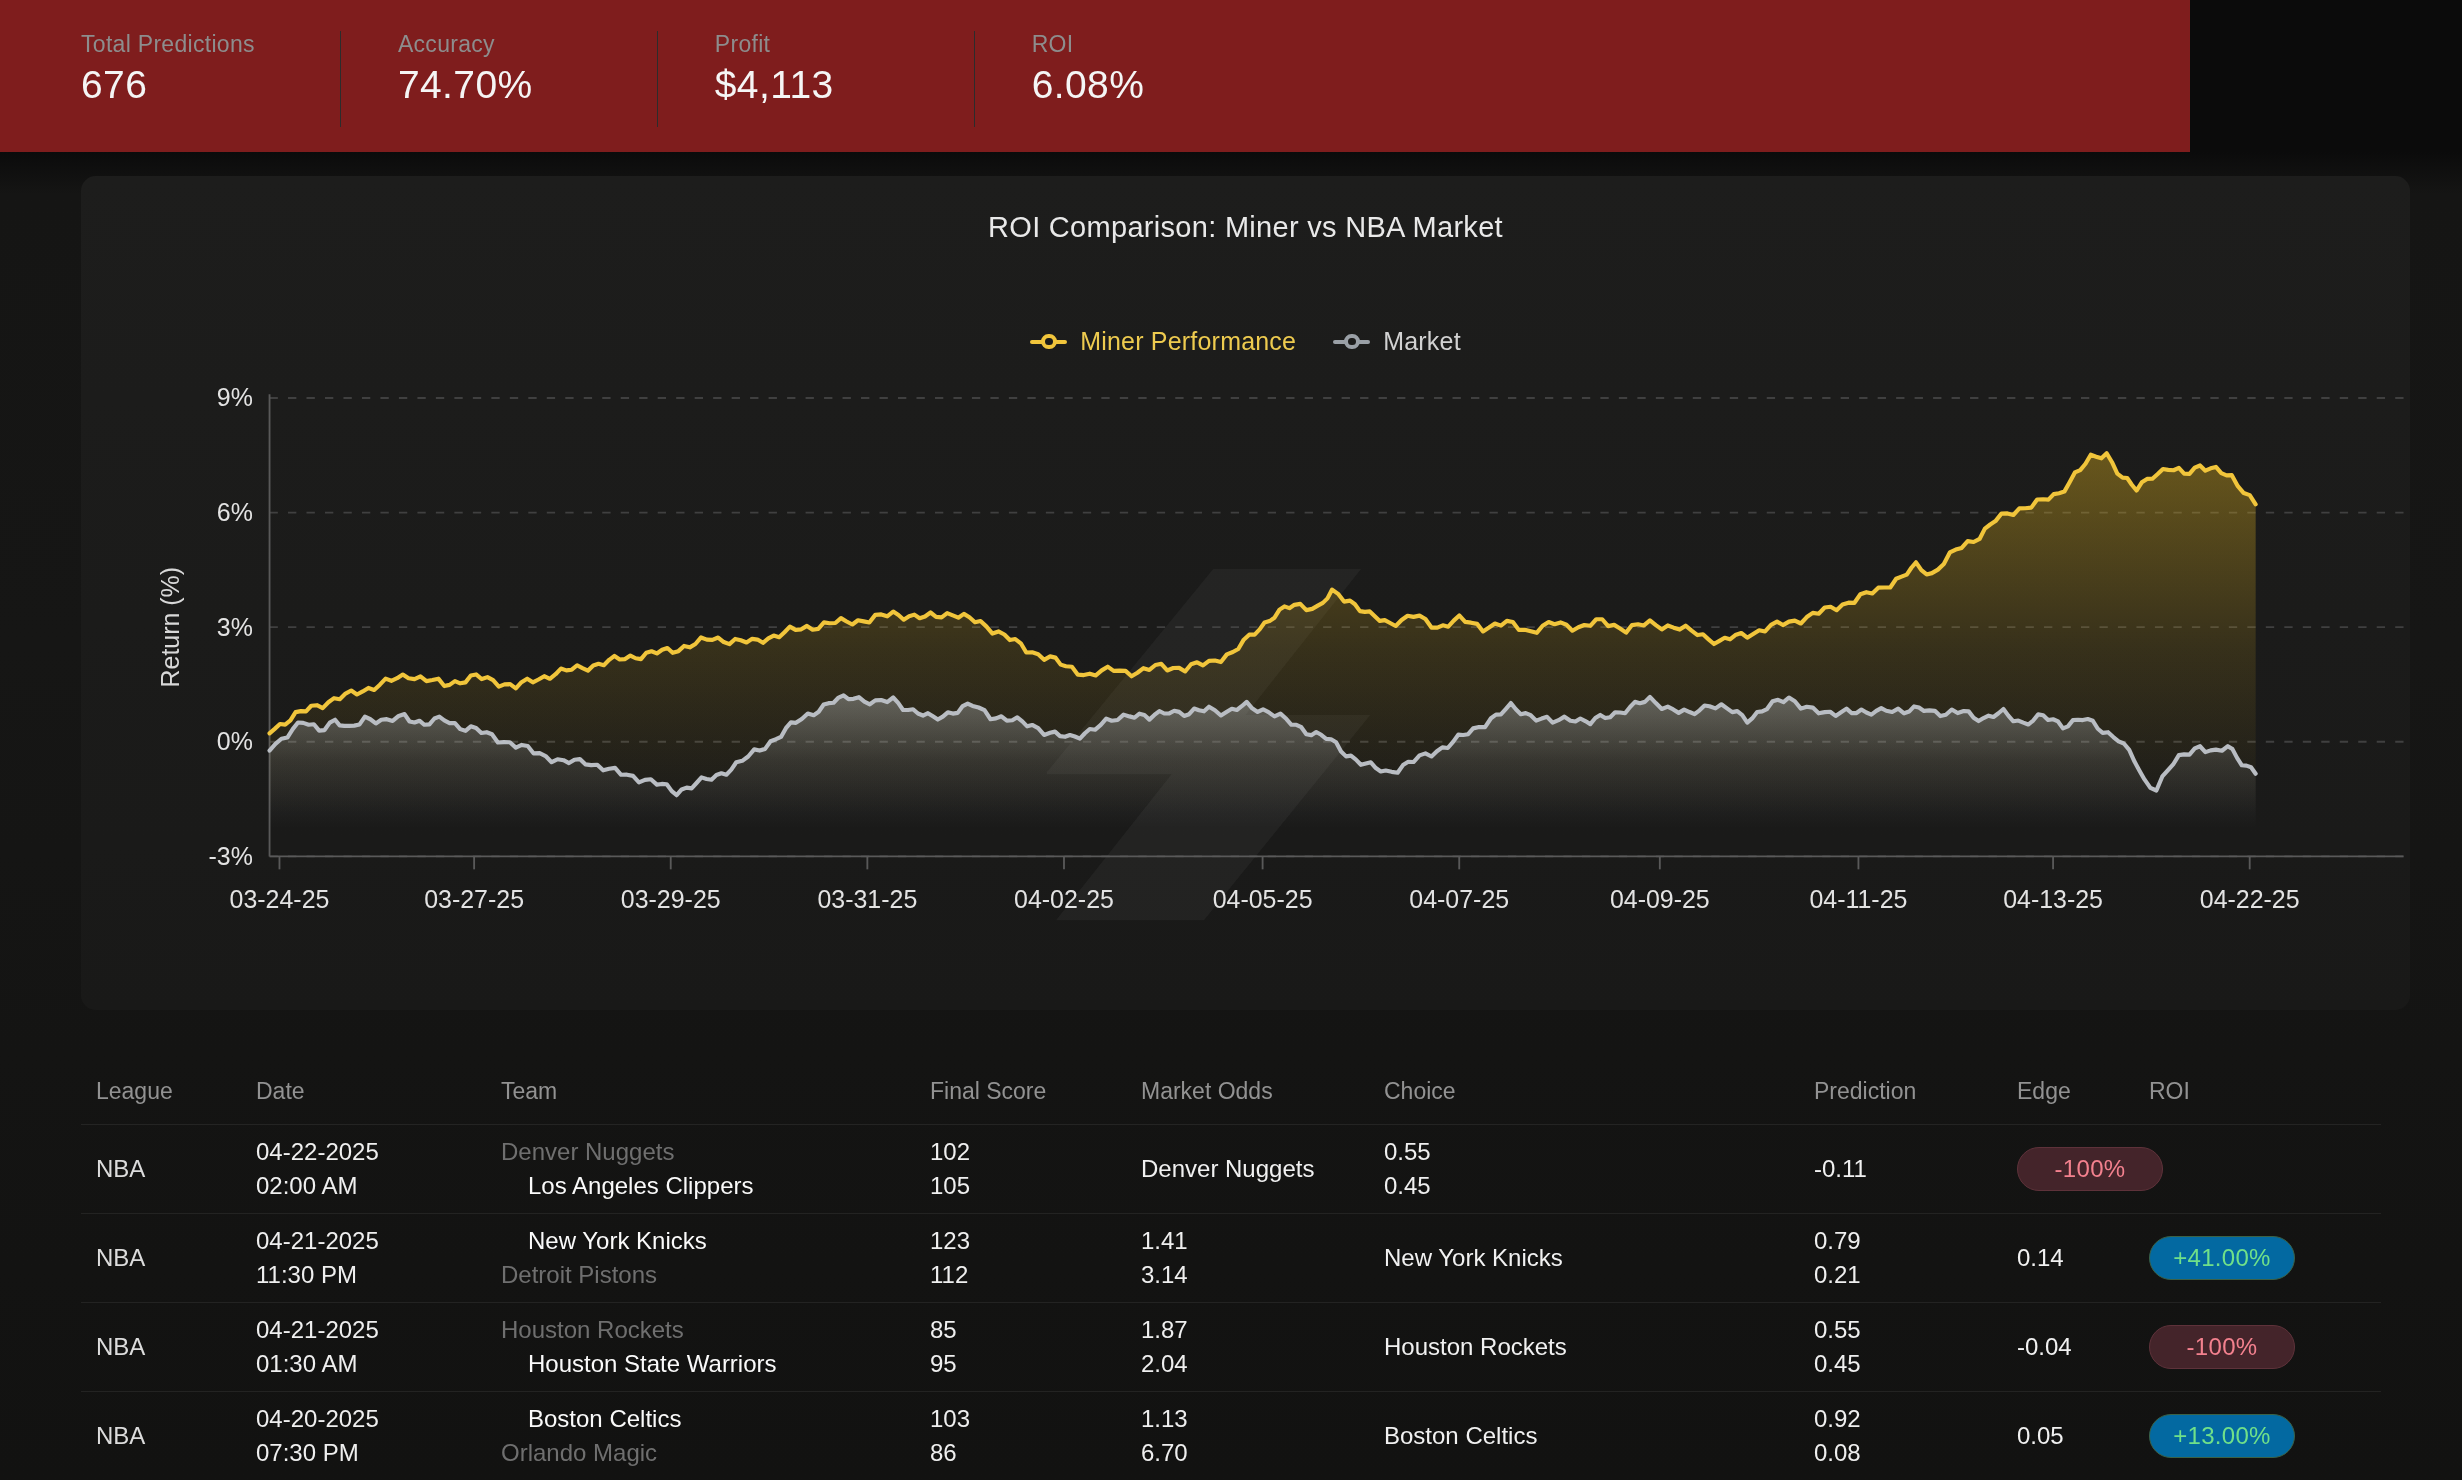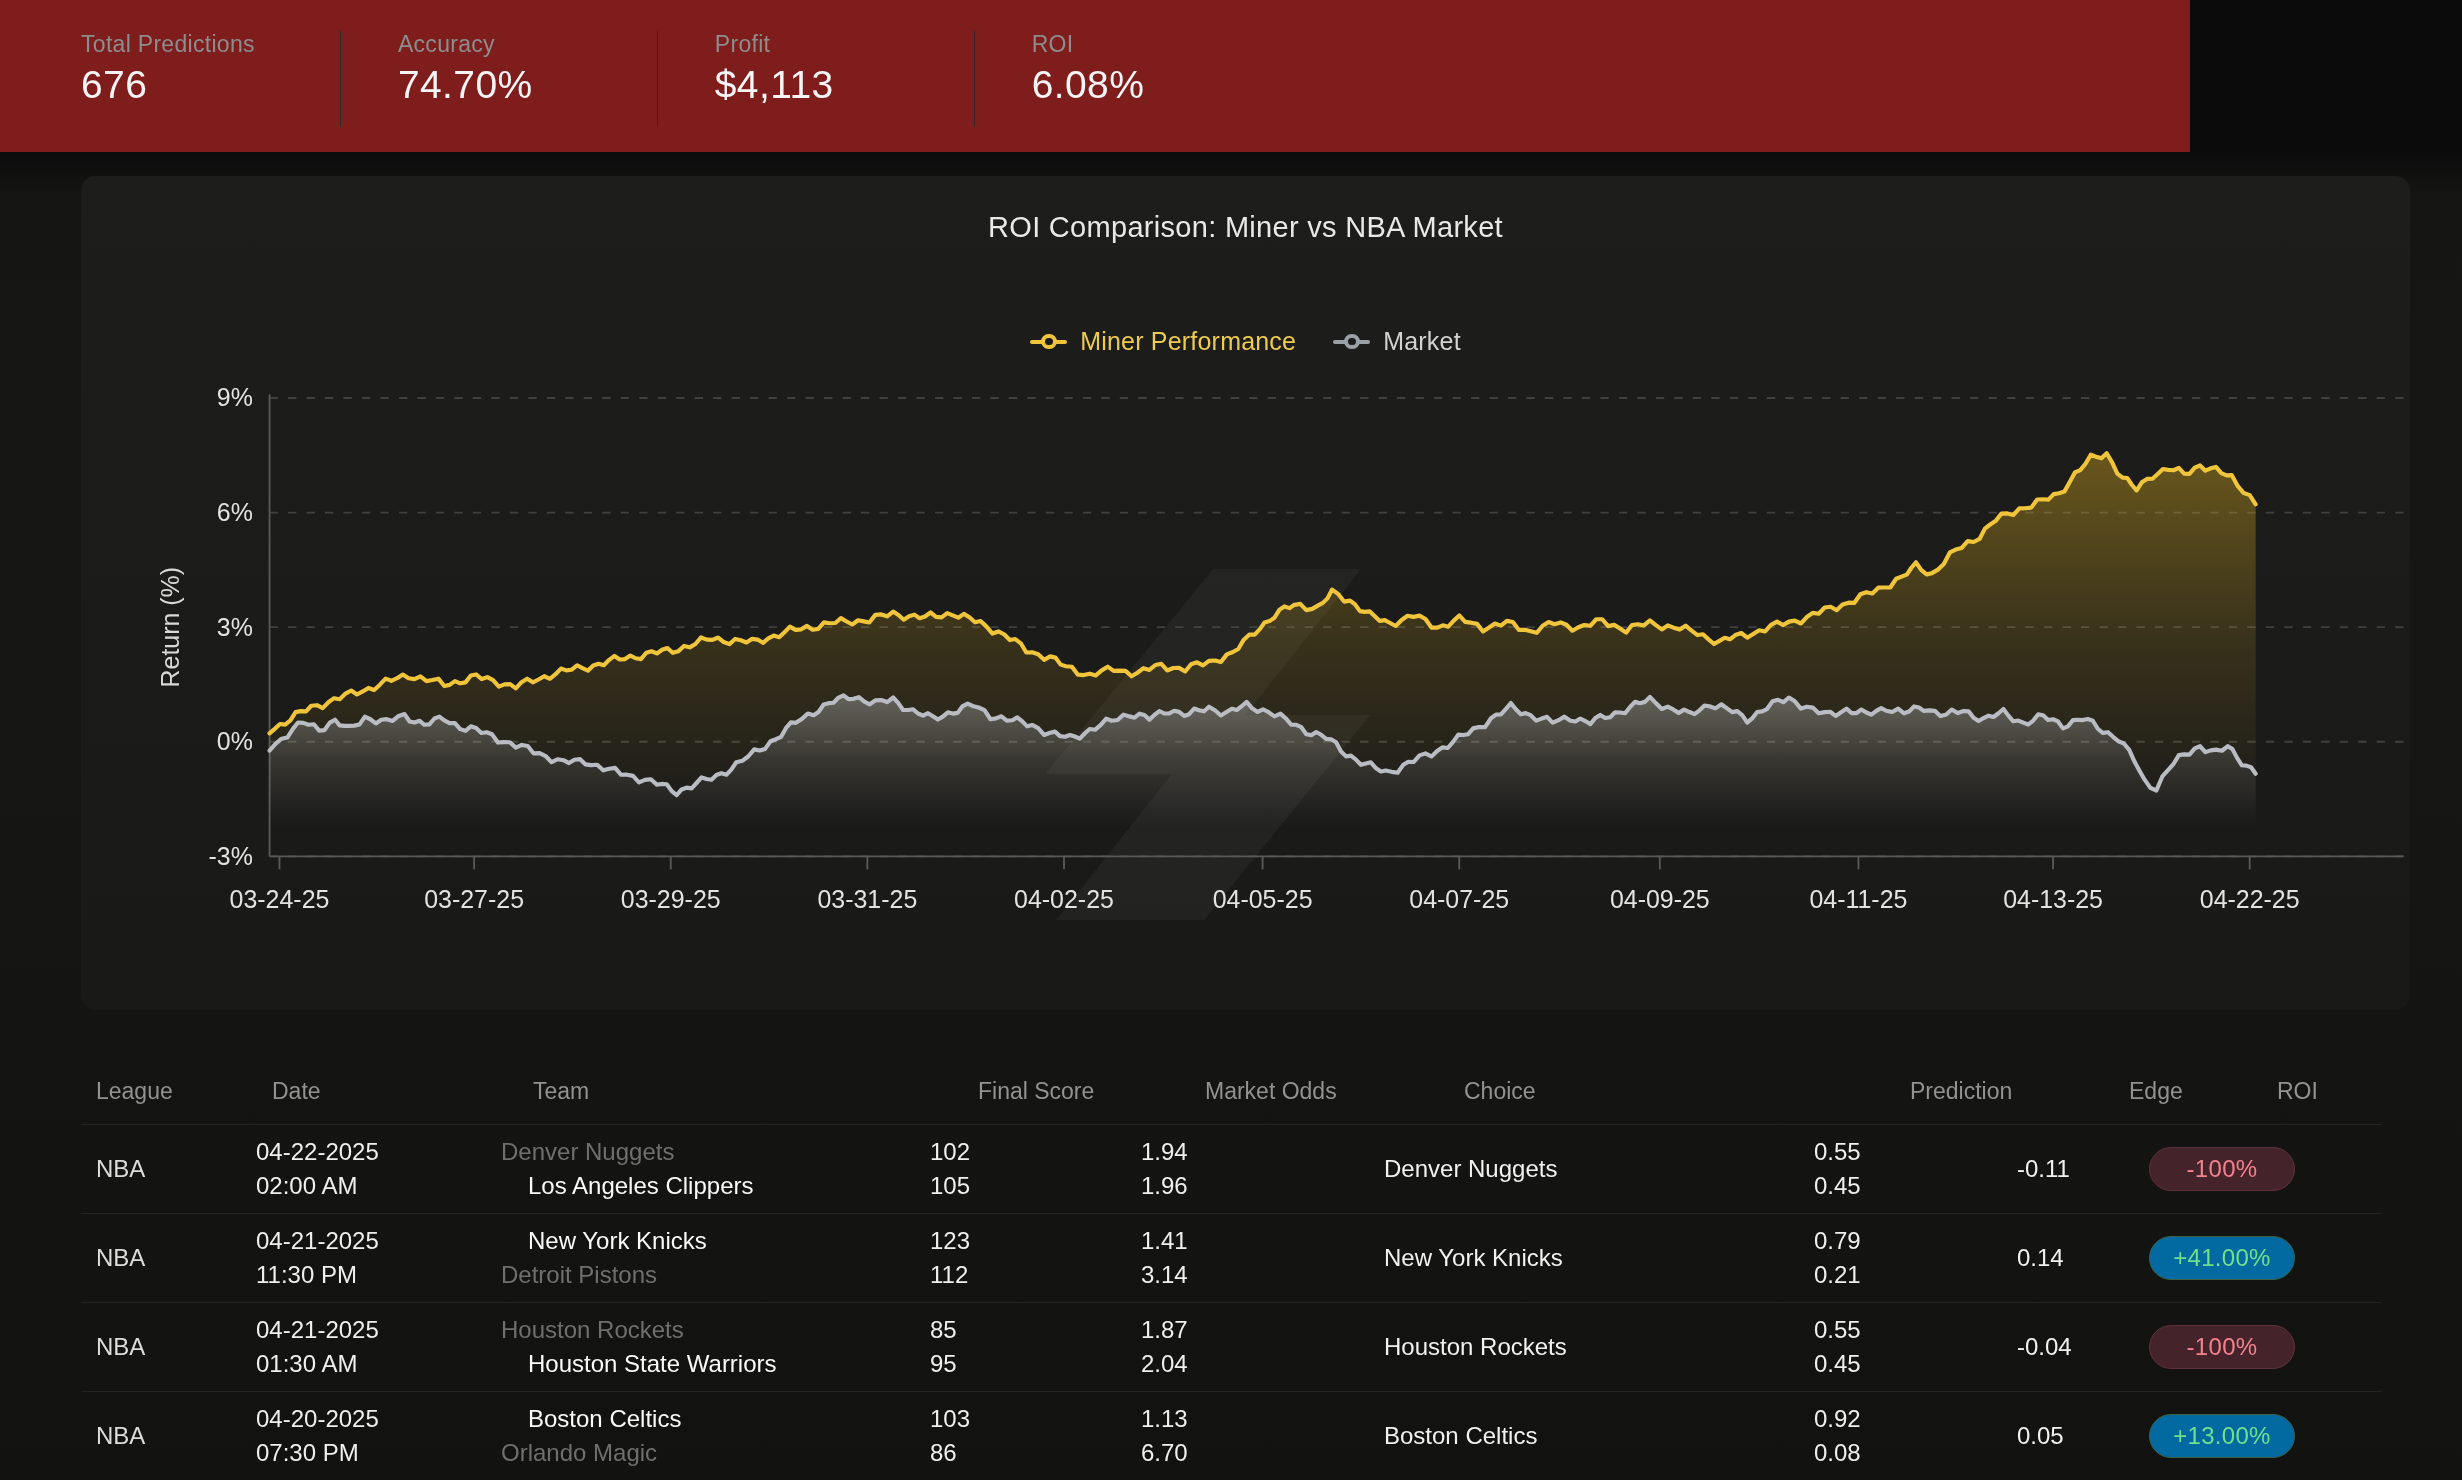--- a/index.html
+++ b/index.html
@@ -28,21 +28,21 @@
   .legend-label{font-size:25px;letter-spacing:0.2px;}
   .legend-item.miner .legend-label{color:#eecb4f;}
   .legend-item.market .legend-label{color:#d2d2d2;}
   #chart-svg{position:absolute;left:0;top:0;width:2329px;height:834px;}
   #chart-svg text{font-family:"Liberation Sans",sans-serif;}
   .tick-text{fill:#e3e3e3;font-size:27px;}
   .axis-name{fill:#d8d8d8;font-size:27px;}
   
   .table{position:absolute;left:81px;top:1058px;width:2300px;}
   .trow{display:grid;grid-template-columns:160px 245px 429px 211px 243px 430px 203px 132px 1fr;align-items:center;}
-  .thead{height:66px;border-bottom:0.9px solid #242423;gap:16px;}
+  .thead{height:66px;border-bottom:0.9px solid #242423;}
   .thead .cell{font-size:23px;color:#929292;font-weight:400;}
   .tbody-row{height:88px;border-bottom:0.9px solid #232322;}
   .cell{padding-left:15px;}
   .two-line{display:flex;flex-direction:column;line-height:34px;font-size:24px;color:#efefef;}
   .single{font-size:24px;color:#f1f1f1;}
   .league{font-size:24px;color:#dcdcdc;}
   .team-dim{color:#6f6f6f;}
   .team-win{color:#fafafa;margin-left:27px;}
   .badge{display:inline-flex;align-items:center;justify-content:center;height:44px;min-width:146px;padding:0 22px;
     border-radius:28px;font-size:24px;letter-spacing:0.3px;box-sizing:border-box;}
@@ -178,26 +178,20 @@
             <span class="team-dim">Denver Nuggets</span>
             <span class="team-win">Los Angeles Clippers</span>
           </div>
         </div>
         <div class="cell">
           <div class="two-line">
             <span>102</span>
             <span>105</span>
           </div>
         </div>
-        <div class="cell">
-          <div class="two-line">
-            <span>1.94</span>
-            <span>1.96</span>
-          </div>
-        </div>
         <div class="cell"><span class="single">Denver Nuggets</span></div>
         <div class="cell">
           <div class="two-line">
             <span>0.55</span>
             <span>0.45</span>
           </div>
         </div>
         <div class="cell"><span class="single">-0.11</span></div>
         <div class="cell"><span class="badge negative">-100%</span></div>
       </div>

